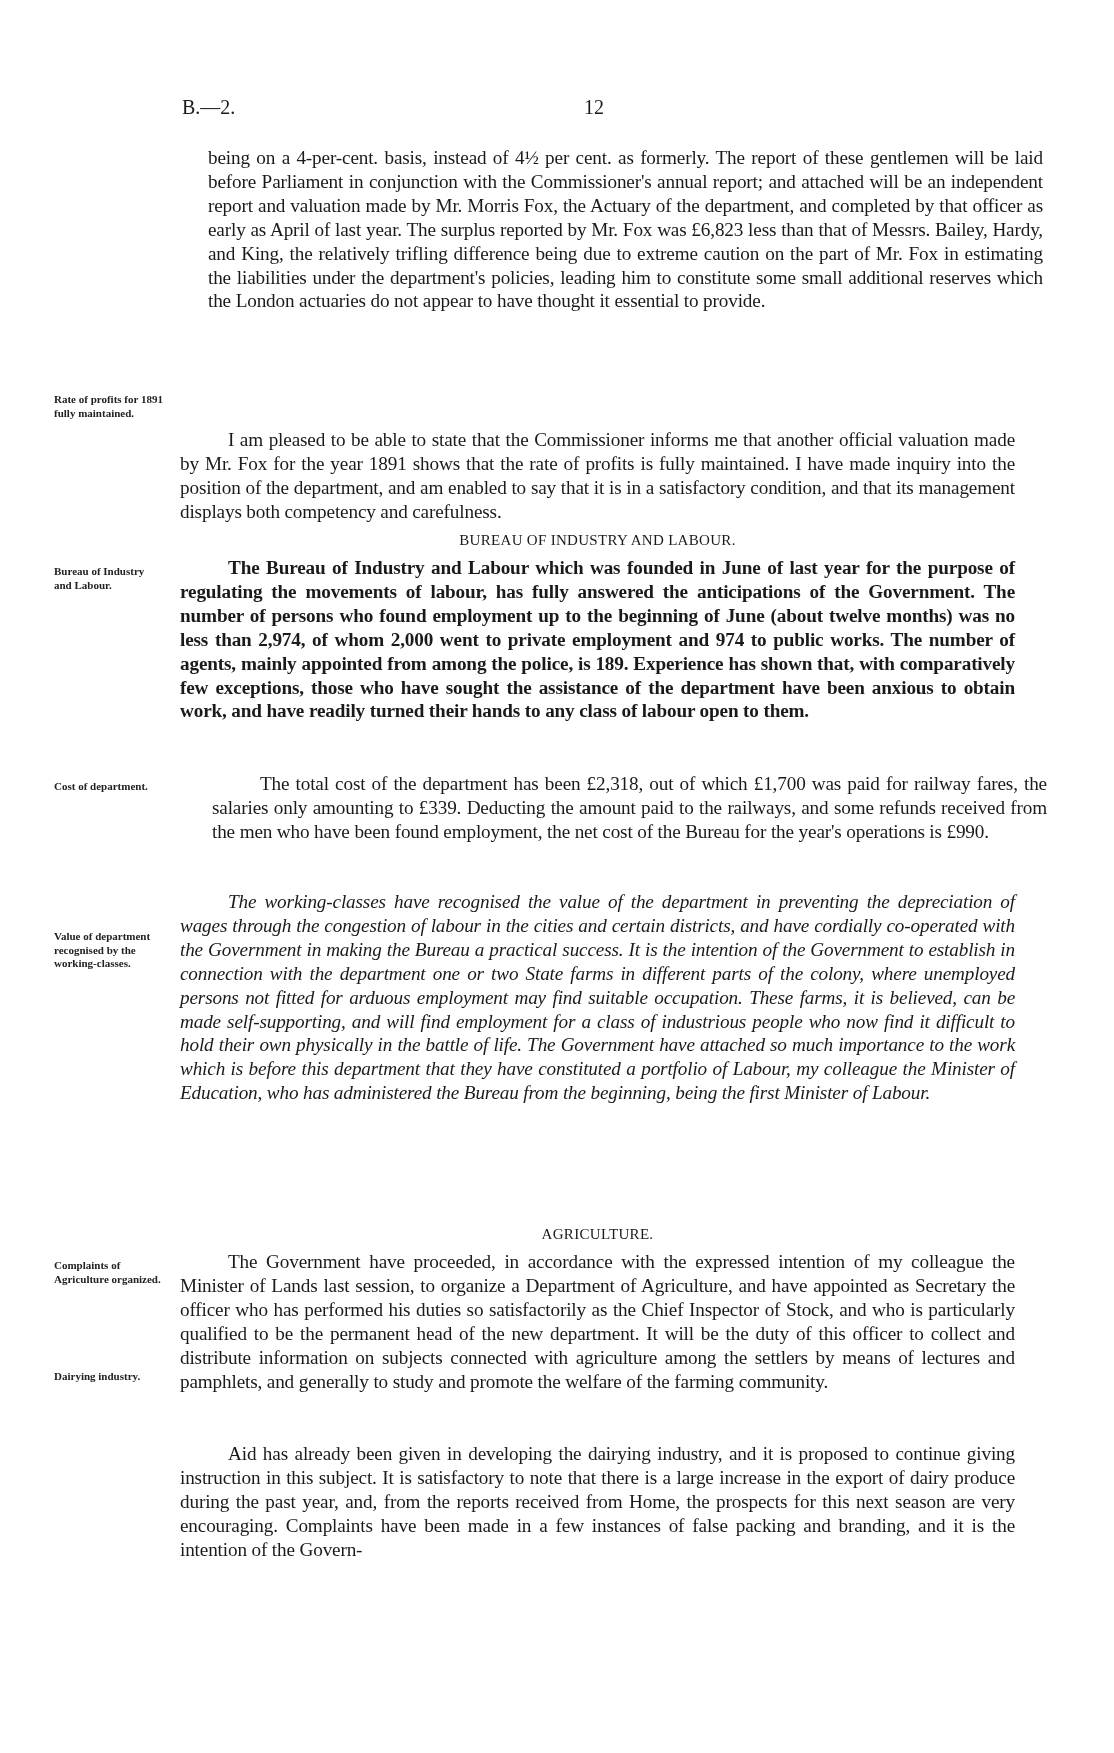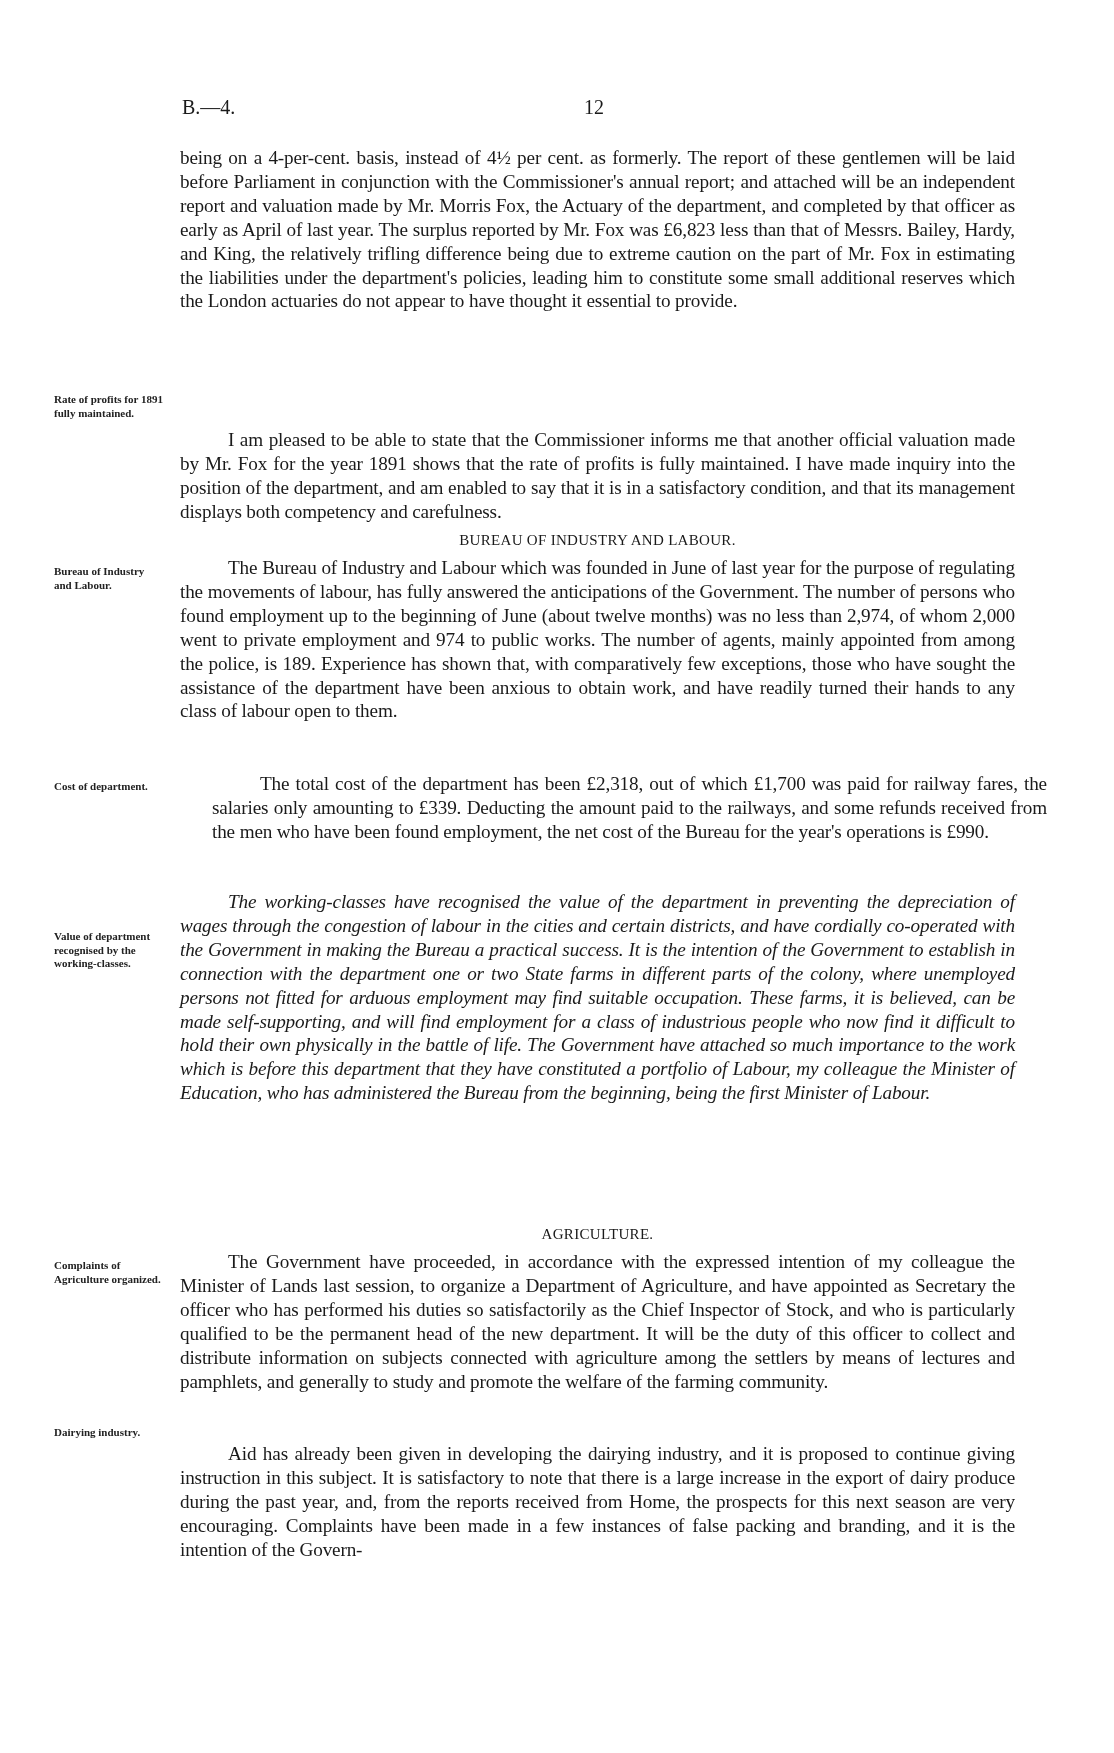--- a/index.html
+++ b/index.html
@@ -26,47 +26,47 @@
     }
     .note {
       position: absolute; left: 54px; width: 110px;
       font-size: 11px; line-height: 13.5px; font-weight: bold; color: #222;
     }
   </style>
 </head>
 <body>
 
 <div class="page-header">
-  <span class="code">B.—4.</span>
+  <span class="code">B.—2.</span>
   <span class="num">12</span>
 </div>
 
-<div class="body-col" style="top:146px;">
+<div class="body-col" style="top:146px;margin-left:28px;">
   <p>being on a 4-per-cent. basis, instead of 4½ per cent. as formerly. The report of these gentlemen will be laid before Parliament in conjunction with the Commissioner's annual report; and attached will be an independent report and valuation made by Mr. Morris Fox, the Actuary of the department, and completed by that officer as early as April of last year. The surplus reported by Mr. Fox was £6,823 less than that of Messrs. Bailey, Hardy, and King, the relatively trifling difference being due to extreme caution on the part of Mr. Fox in estimating the liabilities under the department's policies, leading him to constitute some small additional reserves which the London actuaries do not appear to have thought it essential to provide.</p>
 </div>
 <div class="note" style="top:393px;">Rate of profits for 1891 fully maintained.</div>
 <div class="body-col" style="top:384px;margin-top:44px;">
   <p class="indent">I am pleased to be able to state that the Commissioner informs me that another official valuation made by Mr. Fox for the year 1891 shows that the rate of profits is fully maintained. I have made inquiry into the position of the department, and am enabled to say that it is in a satisfactory condition, and that its management displays both competency and carefulness.</p>
 </div>
 
 <div class="heading" style="top:532px;">BUREAU OF INDUSTRY AND LABOUR.</div>
 <div class="note" style="top:565px;">Bureau of Industry and Labour.</div>
-<div class="body-col" style="top:556px;">
+<div class="body-col" style="top:556px;font-weight:bold;">
   <p class="indent">The Bureau of Industry and Labour which was founded in June of last year for the purpose of regulating the movements of labour, has fully answered the anticipations of the Government. The number of persons who found employment up to the beginning of June (about twelve months) was no less than 2,974, of whom 2,000 went to private employment and 974 to public works. The number of agents, mainly appointed from among the police, is 189. Experience has shown that, with comparatively few exceptions, those who have sought the assistance of the department have been anxious to obtain work, and have readily turned their hands to any class of labour open to them.</p>
 </div>
 <div class="note" style="top:780px;">Cost of department.</div>
 <div class="body-col" style="top:772px;margin-left:32px;">
   <p class="indent">The total cost of the department has been £2,318, out of which £1,700 was paid for railway fares, the salaries only amounting to £339. Deducting the amount paid to the railways, and some refunds received from the men who have been found employment, the net cost of the Bureau for the year's operations is £990.</p>
 </div>
 <div class="note" style="top:930px;">Value of department recognised by the working-classes.</div>
 <div class="body-col" style="top:890px;font-style:italic;">
   <p class="indent">The working-classes have recognised the value of the department in preventing the depreciation of wages through the congestion of labour in the cities and certain districts, and have cordially co-operated with the Government in making the Bureau a practical success. It is the intention of the Government to establish in connection with the department one or two State farms in different parts of the colony, where unemployed persons not fitted for arduous employment may find suitable occupation. These farms, it is believed, can be made self-supporting, and will find employment for a class of industrious people who now find it difficult to hold their own physically in the battle of life. The Government have attached so much importance to the work which is before this department that they have constituted a portfolio of Labour, my colleague the Minister of Education, who has administered the Bureau from the beginning, being the first Minister of Labour.</p>
 </div>
 
 <div class="heading" style="top:1226px;">AGRICULTURE.</div>
 <div class="note" style="top:1259px;">Complaints of Agriculture organized.</div>
 <div class="body-col" style="top:1250px;">
   <p class="indent">The Government have proceeded, in accordance with the expressed intention of my colleague the Minister of Lands last session, to organize a Department of Agriculture, and have appointed as Secretary the officer who has performed his duties so satisfactorily as the Chief Inspector of Stock, and who is particularly qualified to be the permanent head of the new department. It will be the duty of this officer to collect and distribute information on subjects connected with agriculture among the settlers by means of lectures and pamphlets, and generally to study and promote the welfare of the farming community.</p>
 </div>
-<div class="note" style="top:1426px;font-family:Liberation Serif, serif;">Dairying industry.</div>
+<div class="note" style="top:1370px;font-family:Liberation Serif, serif;">Dairying industry.</div>
 <div class="body-col" style="top:1442px;">
   <p class="indent">Aid has already been given in developing the dairying industry, and it is proposed to continue giving instruction in this subject. It is satisfactory to note that there is a large increase in the export of dairy produce during the past year, and, from the reports received from Home, the prospects for this next season are very encouraging. Complaints have been made in a few instances of false packing and branding, and it is the intention of the Govern-</p>
 </div>
 
 </body></html>

